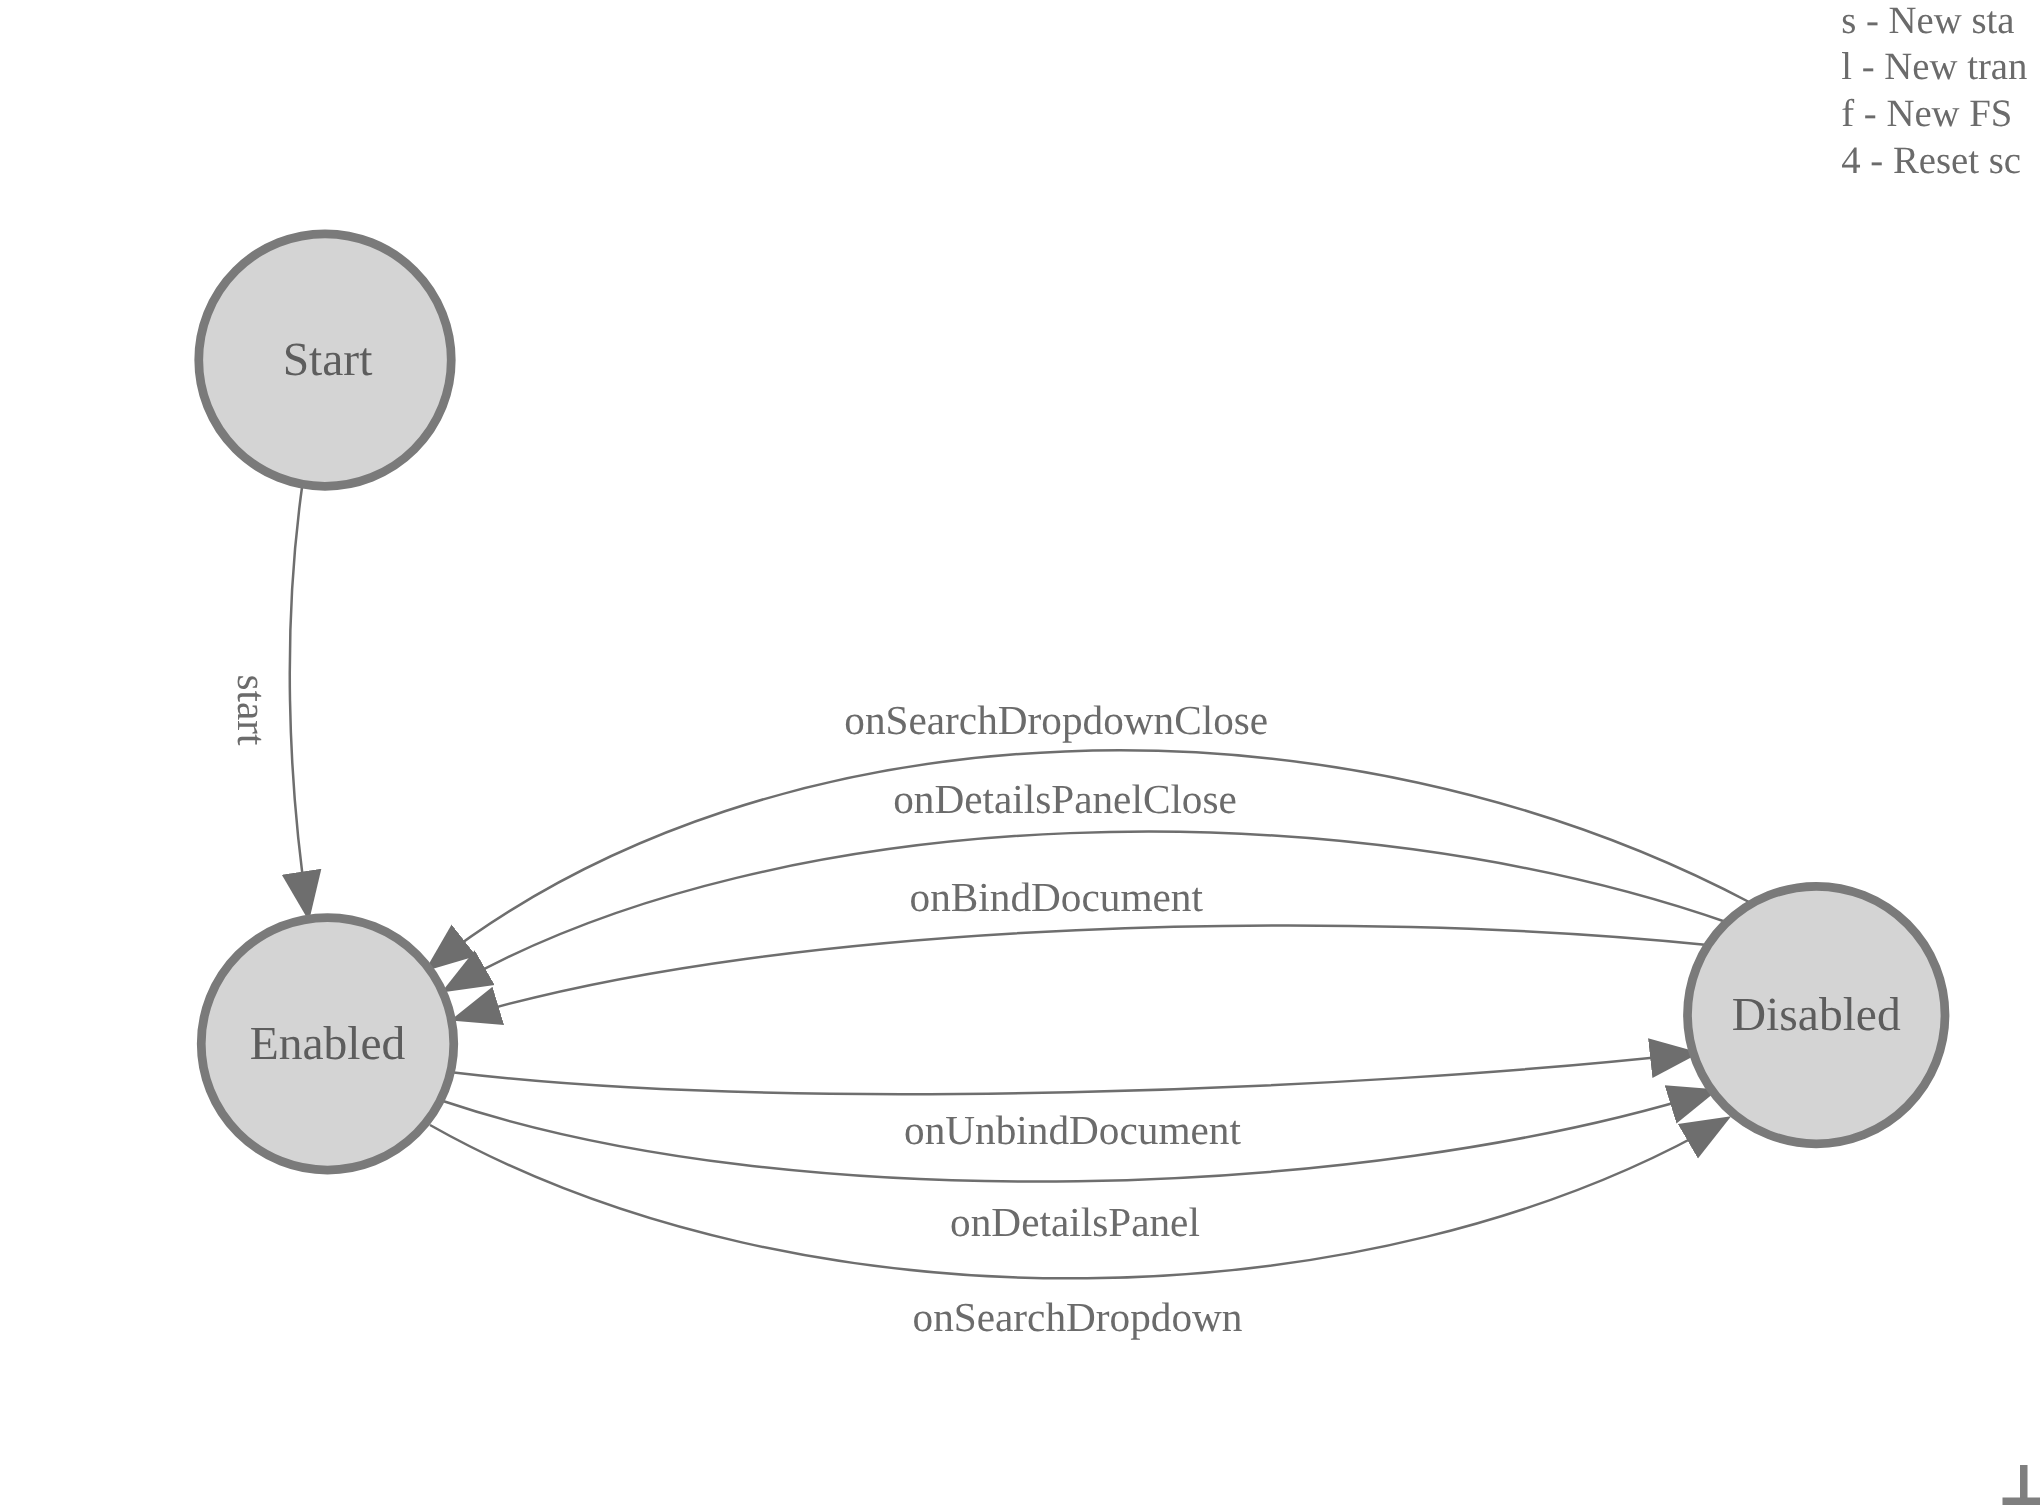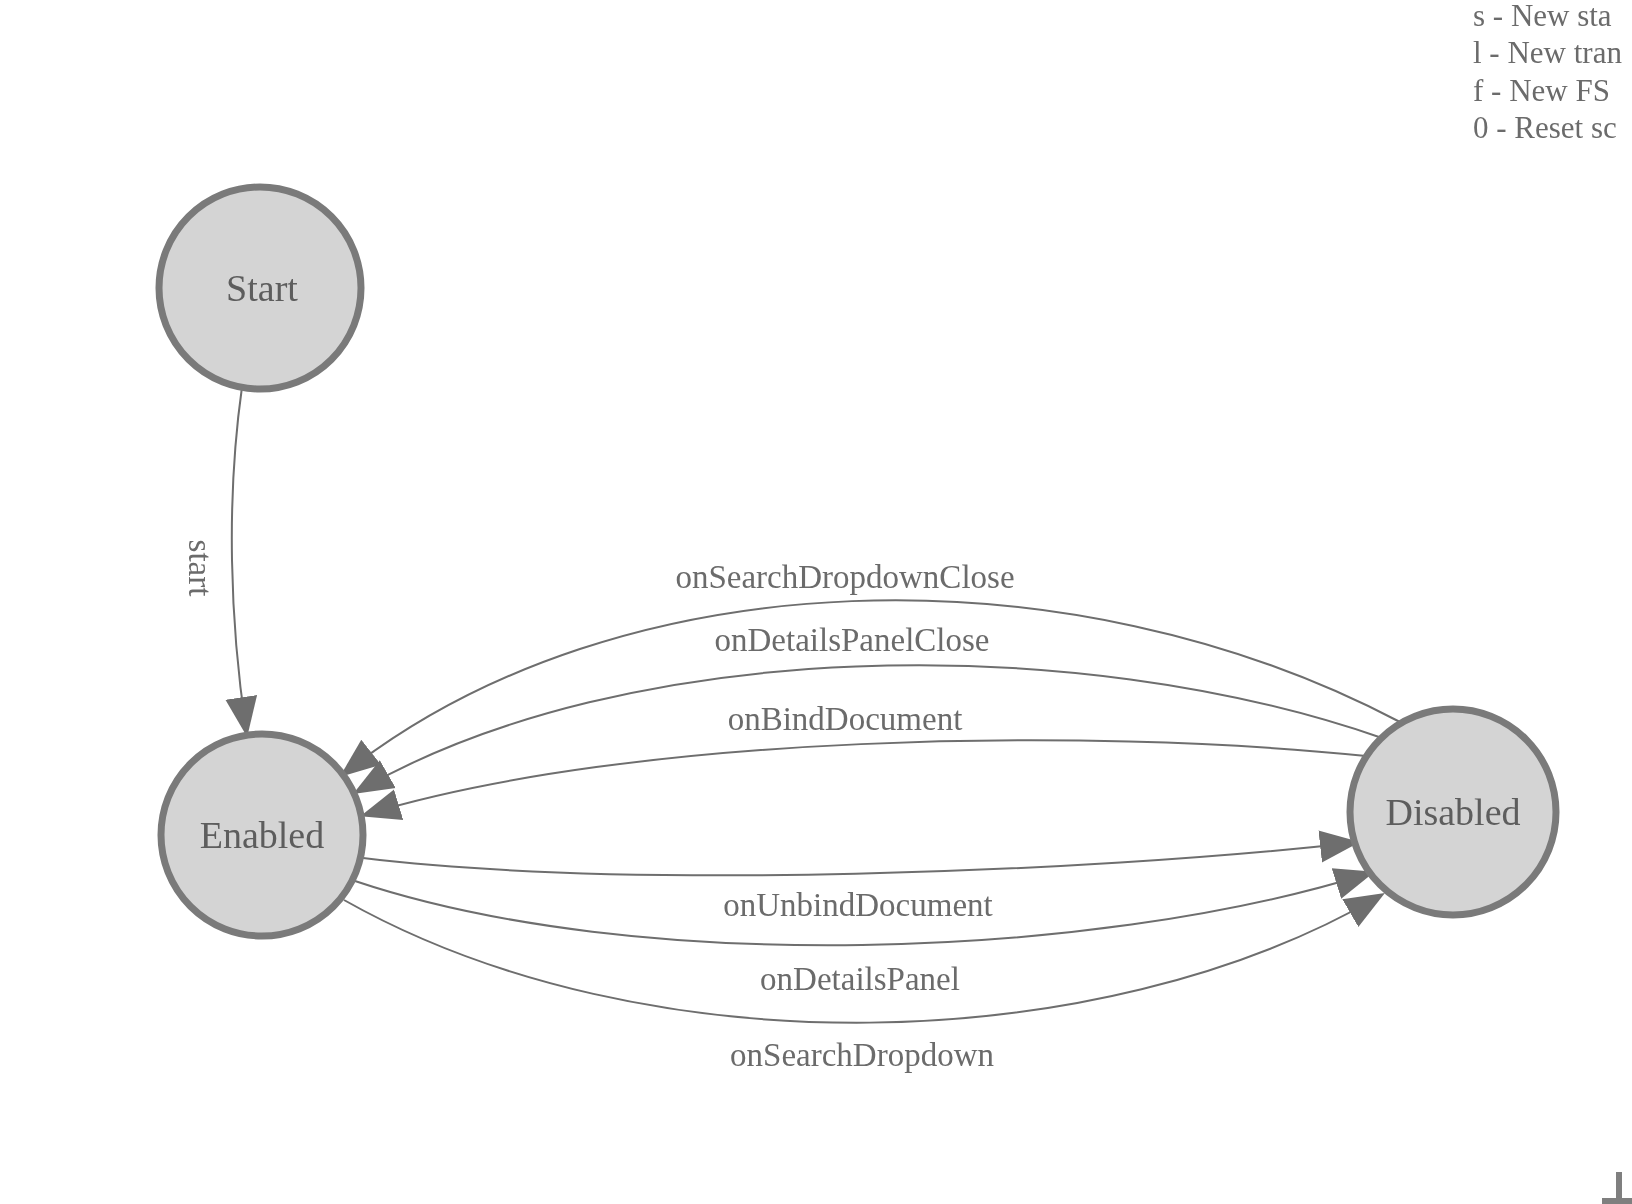--- a/index.html
+++ b/index.html
@@ -119,16 +119,16 @@
     <g>
       <rect x="1616" y="1172" width="6" height="32" fill="#7f7f7f"></rect>
       <rect x="1602" y="1198" width="30" height="6" fill="#7f7f7f"></rect>
     </g>
   </svg>
 
   <div class="legend">
     <div>s - New sta</div>
     <div>l - New tran</div>
     <div>f - New FS</div>
-    <div>0 - Reset sc</div>
+    <div>4 - Reset sc</div>
   </div>
 
 </div>
 
 </body></html>

